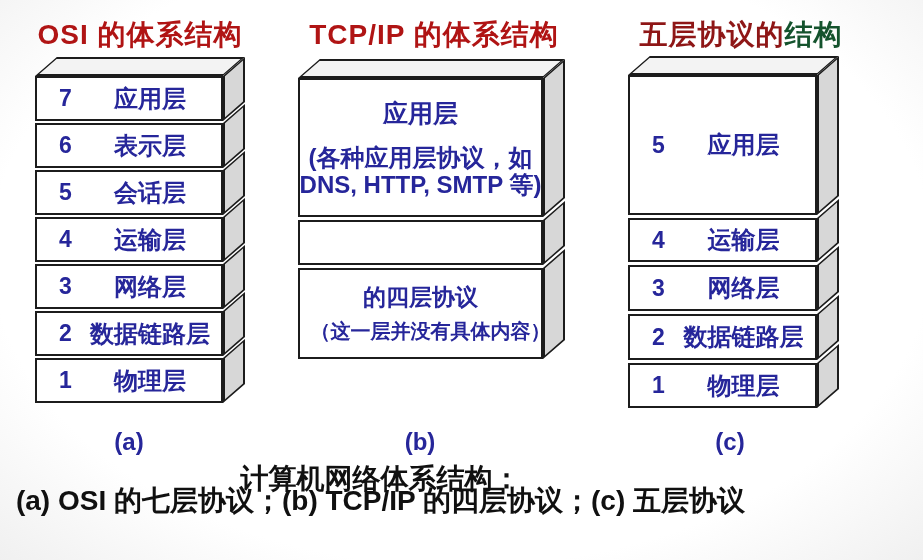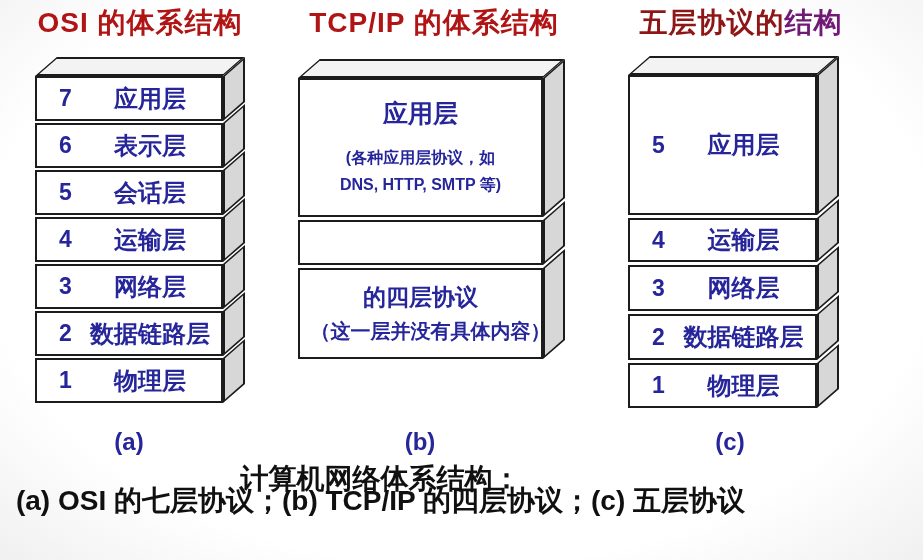--- a/index.html
+++ b/index.html
@@ -6,27 +6,27 @@
   body {
     width: 923px; height: 560px; position: relative; overflow: hidden;
     background: radial-gradient(ellipse at 50% 45%, #ffffff 72%, #f0f0f0 100%);
     font-family: "Liberation Sans", sans-serif;
     font-weight: bold;
     -webkit-font-smoothing: antialiased;
   }
 
   
   .title {
-    position: absolute; top: 4px; text-align: center;
+    position: absolute; top: 16px; text-align: center;
     font-size: 28px; letter-spacing: 1px; color: #b01414; white-space: nowrap;
   }
   #title-a { left: 22px;  width: 236px; }
   #title-b { left: 296px; width: 276px; }
   #title-c { left: 612px; width: 258px; color: #8e1616; }
-  #title-c .bright { color: #701a75; margin-top: 30px; }
+  #title-c .bright { color: #14532d; margin-top: 30px; }
 
   
   .stack { position: absolute; display: flex; flex-direction: column; }
   #stack-a { left: 35px;  top: 76px; width: 188px; gap: 2px; }
   #stack-b { left: 298px; top: 78px; width: 245px; gap: 3px; }
   #stack-c { left: 628px; top: 75px; width: 189px; gap: 3px; }
 
   .slab {
     position: relative; background: #ffffff;
     border: 2px solid #1c1c1c; box-sizing: border-box;
@@ -51,21 +51,21 @@
   .num {
     flex: 0 0 48px; padding-left: 22px; box-sizing: border-box;
     font-size: 23px; color: #26269a;
   }
   .lbl { flex: 1; text-align: center; font-size: 24px; color: #26269a; padding-right: 6px; }
 
   
   .slab.col { flex-direction: column; justify-content: center; }
   .big  { font-size: 25px; color: #26269a; margin-bottom: 14px; }
   .mid  { font-size: 23px; color: #26269a; text-align: center; white-space: nowrap; }
-  .sub  { font-size: 16px; color: #26269a; line-height: 27px; text-align: left; white-space: nowrap; }
+  .sub  { font-size: 24px; color: #26269a; line-height: 27px; text-align: left; white-space: nowrap; }
   .sub2 { font-size: 20px; color: #26269a; margin-top: 5px; white-space: nowrap; padding-left: 20px; }
 
   
   .cap {
     position: absolute; top: 428px; width: 100px; text-align: center;
     font-size: 24px; color: #26269a;
   }
   #cap-a { left: 79px; }  #cap-b { left: 370px; }  #cap-c { left: 680px; }
 
   .footer-line {

